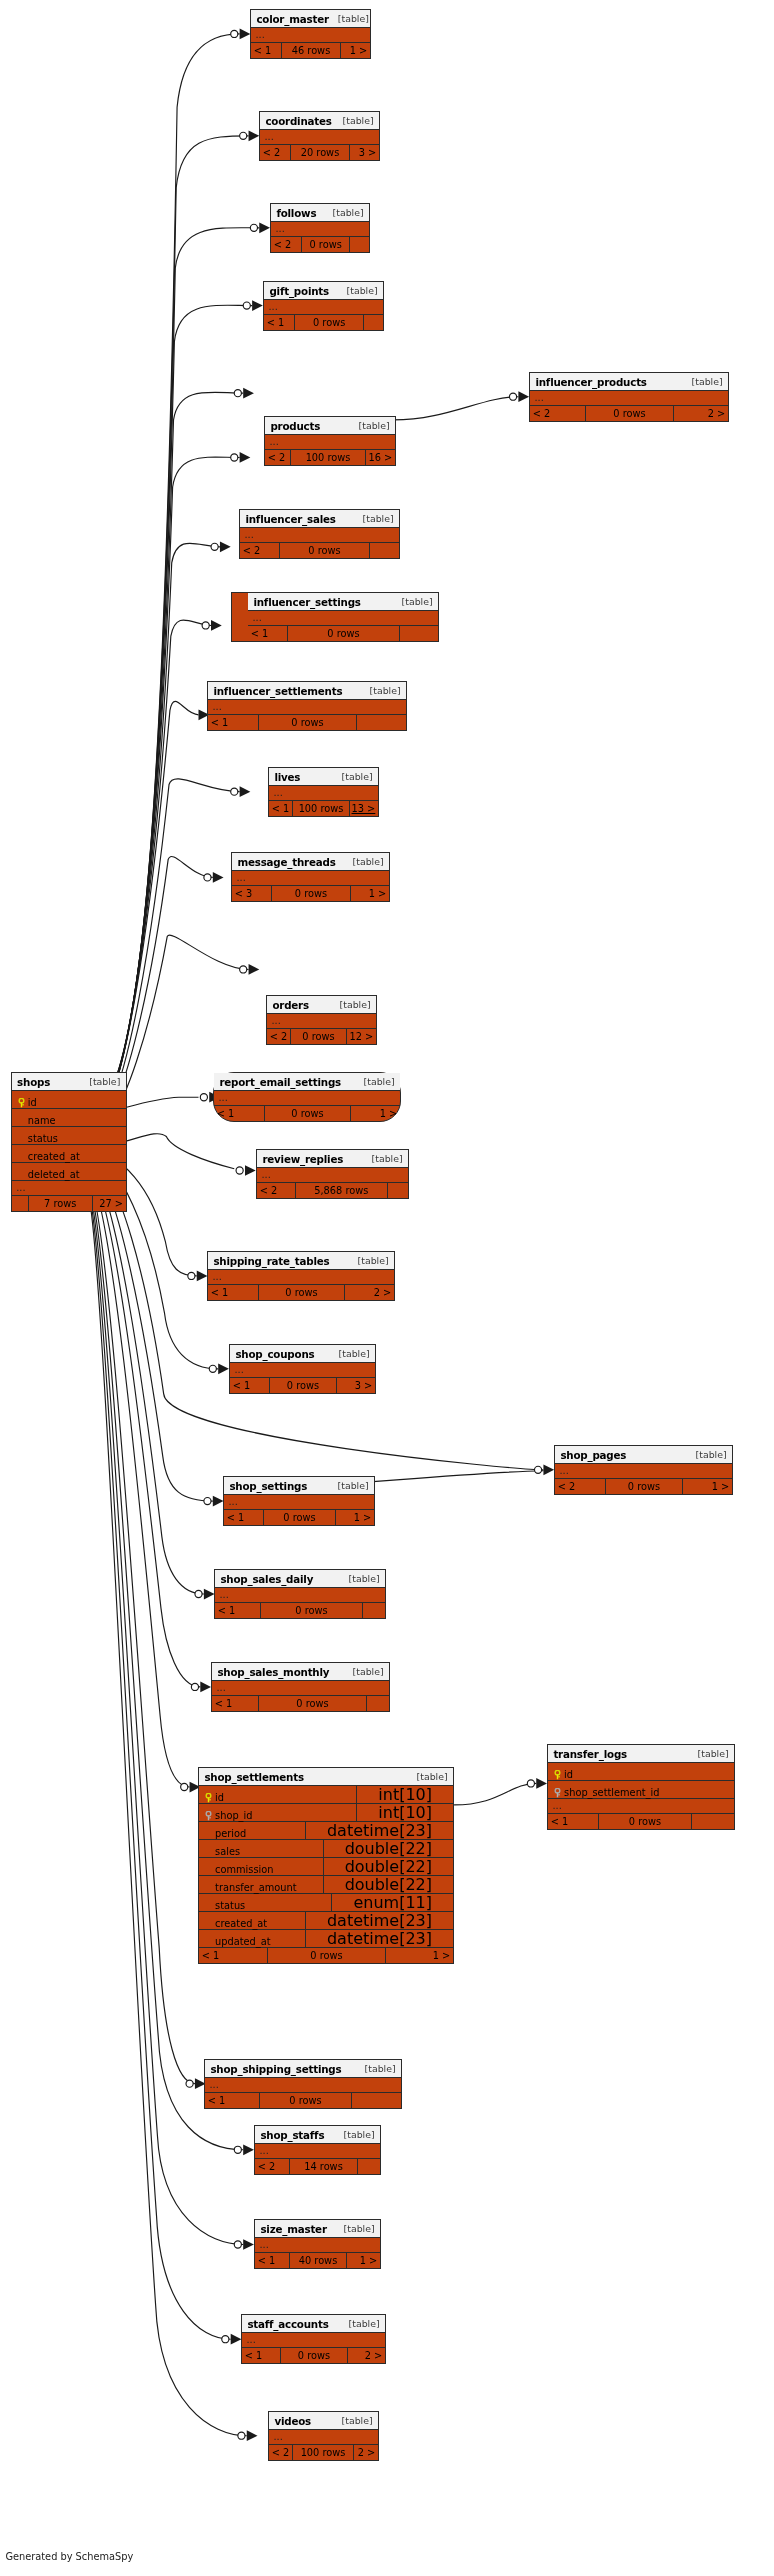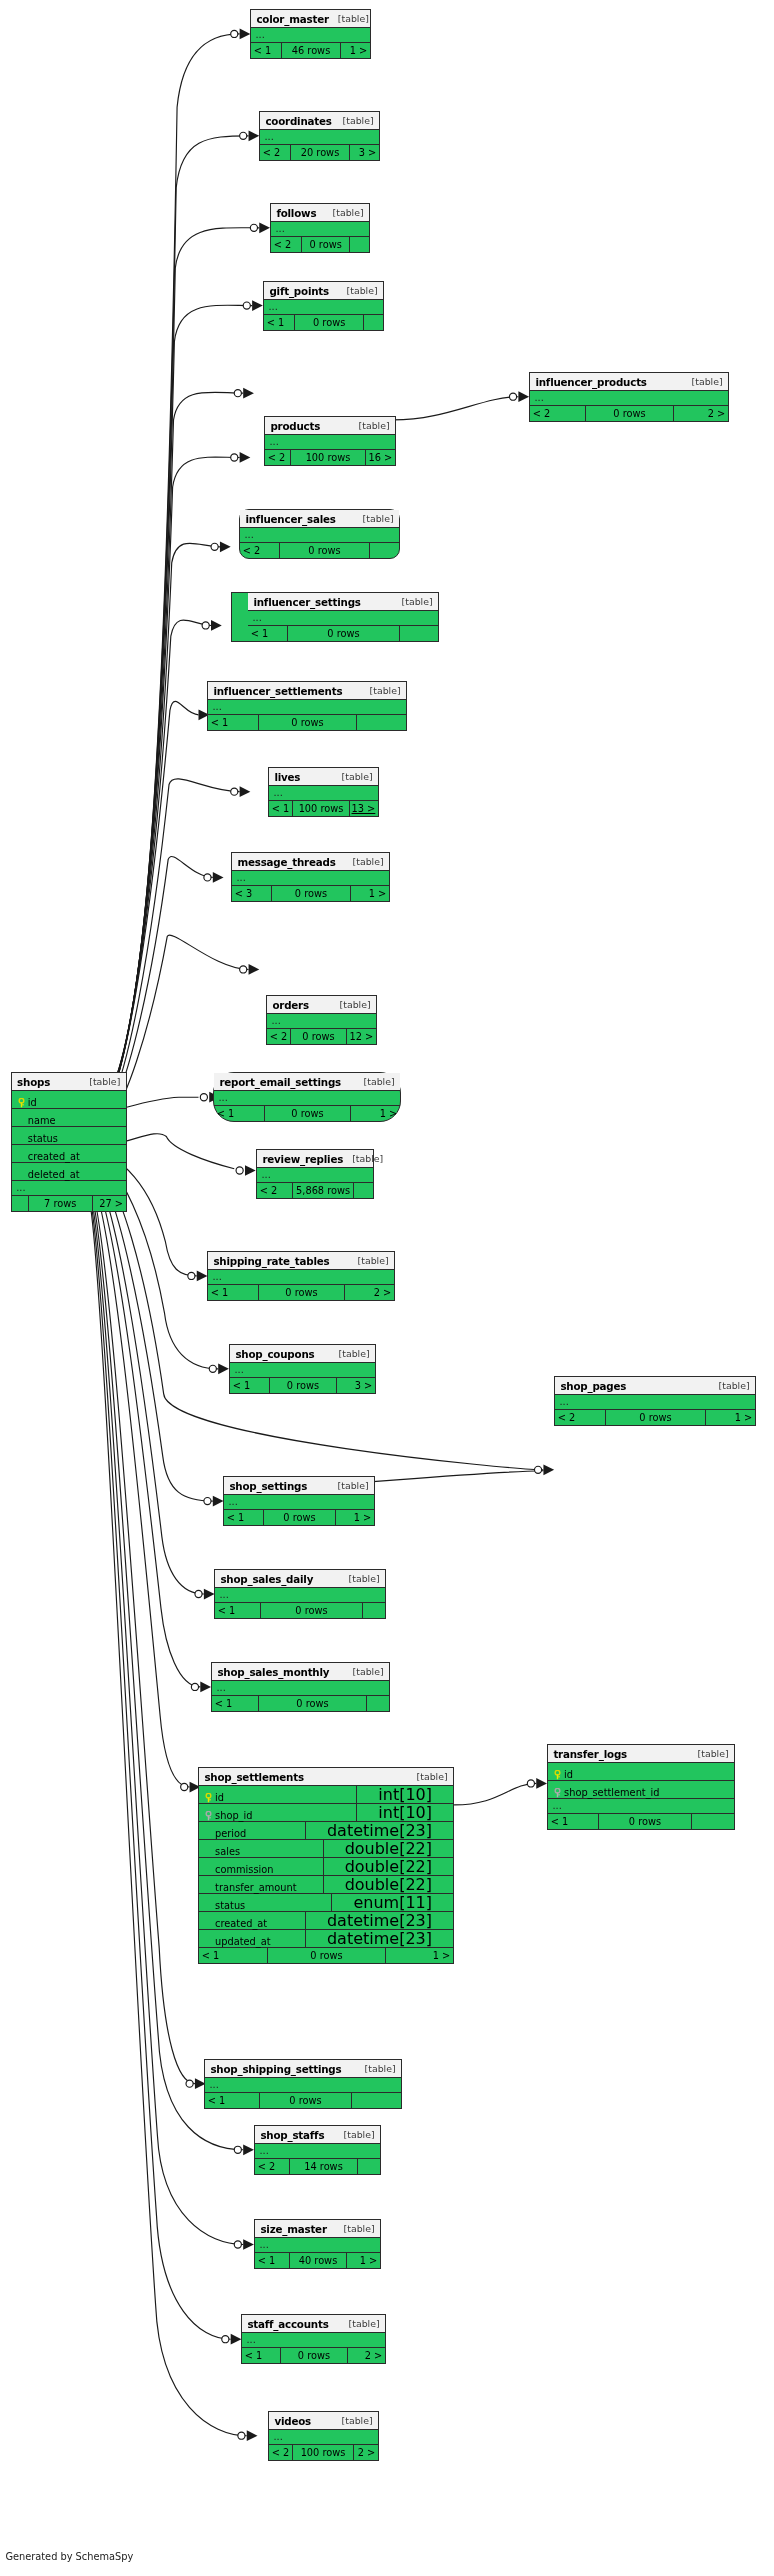--- a/index.html
+++ b/index.html
@@ -23,21 +23,21 @@
   #edges {
     position: absolute;
     left: 0; top: 0;
     width: 775px;
     height: 2576px;
     pointer-events: none;
   }
   .tbl {
     position: absolute;
     border: 1.8px solid #2b2b2b;
-    background: #22c55e;
+    background: #c2410c;
     box-sizing: border-box;
     font-size: 10.3px;
     color: #000000;
   }
   .tbl .hdr {
     background: #f2f2f2;
     border-bottom: 1.8px solid #2b2b2b;
     height: 18px;
     display: flex;
     align-items: center;
@@ -356,21 +356,21 @@
       <span class="ttype">[table]</span>
     </div>
     <div class="ell">...</div>
     <div class="footer-row">
       <div class="f-left" style="width:25px;">&lt; 2</div>
       <div class="f-mid">100 rows</div>
       <div class="f-right" style="width:30px;">16 &gt;</div>
     </div>
   </div>
 
-  <div class="tbl" style="left:239px; top:509px; width:161px;border-radius:10px;">
+  <div class="tbl" style="left:239px; top:509px; width:161px;">
     <div class="hdr">
       <span class="tname">influencer_sales</span>
       <span class="ttype">[table]</span>
     </div>
     <div class="ell">...</div>
     <div class="footer-row">
       <div class="f-left" style="width:39px;">&lt; 2</div>
       <div class="f-mid">0 rows</div>
       <div class="f-right" style="width:30px;"></div>
     </div>
@@ -447,21 +447,21 @@
       <span class="ttype">[table]</span>
     </div>
     <div class="ell">...</div>
     <div class="footer-row">
       <div class="f-left" style="width:50px;">&lt; 1</div>
       <div class="f-mid">0 rows</div>
       <div class="f-right" style="width:50px;">1 &gt;</div>
     </div>
   </div>
 
-  <div class="tbl" style="left:256px; top:1149px; width:118px;">
+  <div class="tbl" style="left:256px; top:1149px; width:153px;">
     <div class="hdr">
       <span class="tname">review_replies</span>
       <span class="ttype">[table]</span>
     </div>
     <div class="ell">...</div>
     <div class="footer-row">
       <div class="f-left" style="width:38px;">&lt; 2</div>
       <div class="f-mid">5,868 rows</div>
       <div class="f-right" style="width:21.4px;"></div>
     </div>
@@ -486,21 +486,21 @@
       <span class="ttype">[table]</span>
     </div>
     <div class="ell">...</div>
     <div class="footer-row">
       <div class="f-left" style="width:39px;">&lt; 1</div>
       <div class="f-mid">0 rows</div>
       <div class="f-right" style="width:39px;">3 &gt;</div>
     </div>
   </div>
 
-  <div class="tbl" style="left:554px; top:1376px; width:202px;">
+  <div class="tbl" style="left:554px; top:1445px; width:179px;">
     <div class="hdr">
       <span class="tname">shop_pages</span>
       <span class="ttype">[table]</span>
     </div>
     <div class="ell">...</div>
     <div class="footer-row">
       <div class="f-left" style="width:50px;">&lt; 2</div>
       <div class="f-mid">0 rows</div>
       <div class="f-right" style="width:50px;">1 &gt;</div>
     </div>

